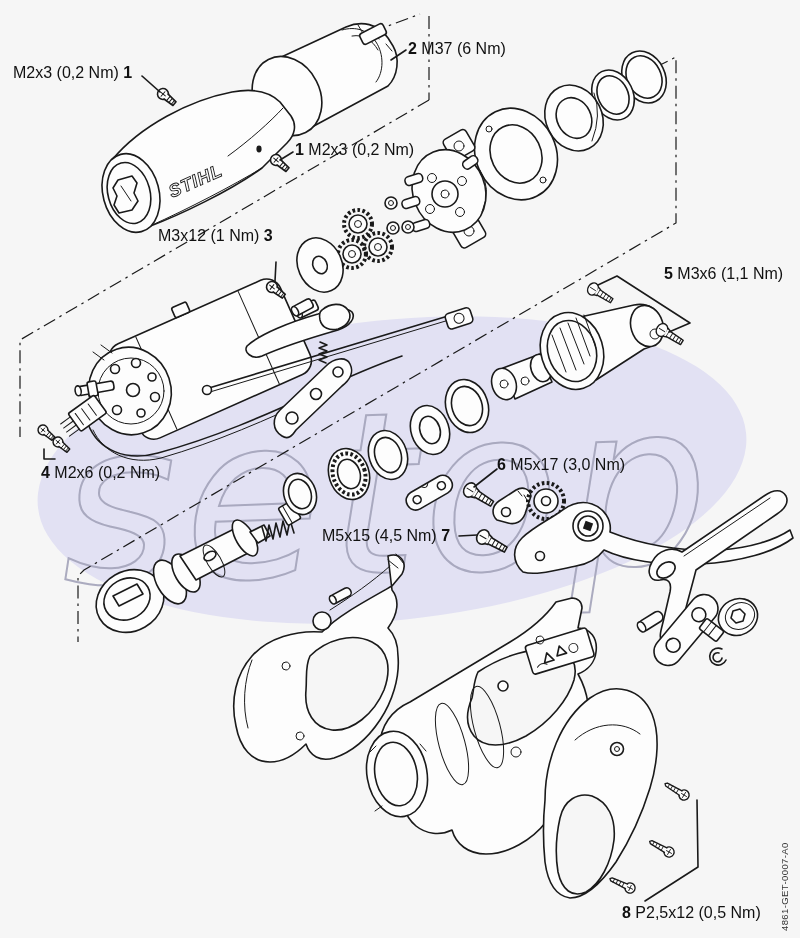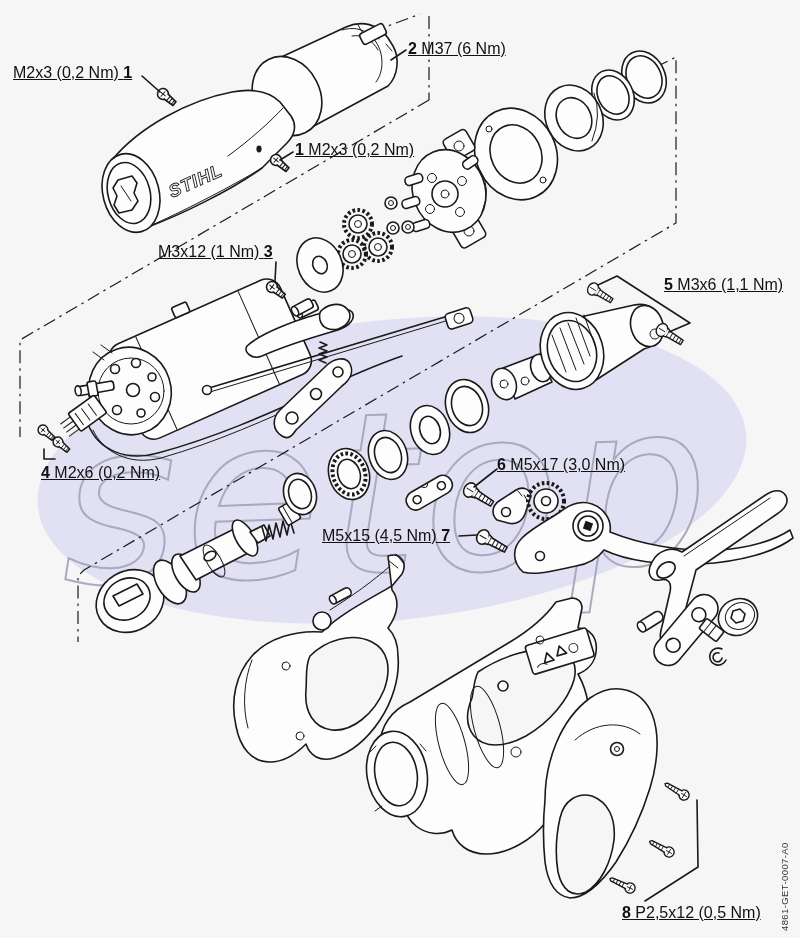--- a/index.html
+++ b/index.html
@@ -12,21 +12,21 @@
   .f {stroke:#1a1a1a;stroke-width:1.6;fill:#fdfdfd;stroke-linecap:round;stroke-linejoin:round;}
   .th{stroke:#1a1a1a;stroke-width:1.0;fill:none;stroke-linecap:round;}
   .fb{fill:#1a1a1a;stroke:none;}
   .ch{stroke:#1a1a1a;stroke-width:1.2;fill:none;stroke-dasharray:13 5 2.5 5;}
   .teeth{stroke:#1a1a1a;stroke-width:4;fill:none;stroke-dasharray:2.6 2.4;}
   .wm-blob{fill:#e2e1f3;stroke:none;}
   .wm-txt{fill:none;stroke:#a3a3ba;stroke-width:2;font-family:"DejaVu Sans",sans-serif;
           font-size:225px;font-style:italic;letter-spacing:6px;opacity:.9;}
   .logo{fill:none;stroke:#1a1a1a;stroke-width:.9;font-family:"Liberation Sans",sans-serif;
         font-weight:bold;font-style:italic;font-size:18px;letter-spacing:1px;}
-  .lbl{position:absolute;font-size:16px;line-height:1.1;color:#111;white-space:nowrap;text-decoration:underline;}
+  .lbl{position:absolute;font-size:16px;line-height:1.1;color:#111;white-space:nowrap;}
   .lbl b{font-weight:bold;}
   .pcode{position:absolute;left:779px;top:931px;transform:rotate(-90deg);
          transform-origin:0 0;font-size:9.5px;color:#333;letter-spacing:.4px;white-space:nowrap;}
 </style>
 </head>
 <body>
 
 <div class="stage">
 
 <svg width="800" height="938" viewBox="0 0 800 938">
@@ -412,23 +412,23 @@
     <polyline class="ln" points="645,901 698,867 697,800"></polyline>
   </g>
 </svg>
 
 <div class="lbl" style="left:13px;top:64px"><span>M2x3 (0,2 Nm) </span><b>1</b><span></span></div>
 
 <div class="lbl" style="left:408px;top:40px"><b>2</b><span> M37 (6 Nm)</span></div>
 
 <div class="lbl" style="left:295px;top:141px"><b>1</b><span> M2x3 (0,2 Nm)</span></div>
 
-<div class="lbl" style="left:158px;top:243px"><span>M3x12 (1 Nm) </span><b>3</b><span></span></div>
-
-<div class="lbl" style="left:664px;top:276px"><b>5</b><span> M3x6 (1,1 Nm)</span></div>
+<div class="lbl" style="left:158px;top:227px"><span>M3x12 (1 Nm) </span><b>3</b><span></span></div>
+
+<div class="lbl" style="left:664px;top:265px"><b>5</b><span> M3x6 (1,1 Nm)</span></div>
 
 <div class="lbl" style="left:41px;top:464px"><b>4</b><span> M2x6 (0,2 Nm)</span></div>
 
 <div class="lbl" style="left:497px;top:456px"><b>6</b><span> M5x17 (3,0 Nm)</span></div>
 
 <div class="lbl" style="left:322px;top:527px"><span>M5x15 (4,5 Nm) </span><b>7</b><span></span></div>
 
 <div class="lbl" style="left:622px;top:904px"><b>8</b><span> P2,5x12 (0,5 Nm)</span></div>
 
 <div class="pcode">4861-GET-0007-A0</div>

